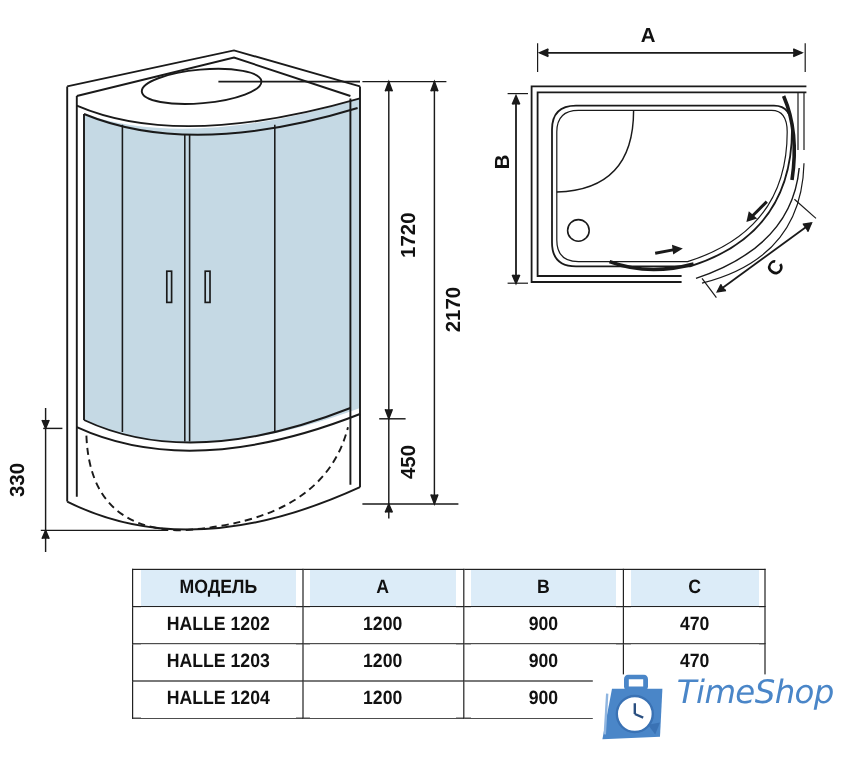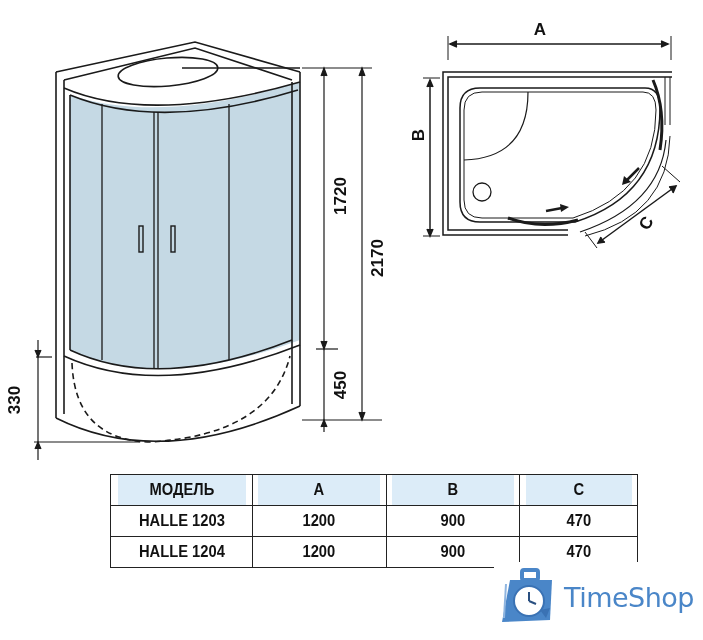--- a/index.html
+++ b/index.html
@@ -16,21 +16,21 @@
       transform: scaleX(0.92);
     }
     #spec-table th { background: #dcecf8; font-weight: bold; }
     #spec-table td { background: #ffffff; }
     #spec-table col.c1 { width: 142px; }
     #spec-table col.c2 { width: 134px; }
     #spec-table col.c3 { width: 134px; }
     #spec-table col.c4 { width: 118px; }
     #logo {
       position: absolute; left: 494px; top: 562px; width: 209px; height: 70px;
-      background: #ffffff; display: flex; align-items: center;
+      background: #ffffff; display: flex;  font-style: italic;
     }
     #logo-text {
       font-family: "DejaVu Sans", sans-serif; font-size: 27px; color: #4a86c8; font-weight: normal;
       margin-left: 6px; letter-spacing: -0.5px;
     }
     #logo-icon { width: 60px; height: 58px; margin-left: 4px; }
   </style>
 </head>
 <body>
 
@@ -164,20 +164,26 @@
     </colgroup>
   <thead>
     <tr>
       <th>МОДЕЛЬ</th>
       <th>A</th>
       <th>B</th>
       <th>C</th>
     </tr>
   </thead>
   <tbody>
+    <tr>
+      <td>HALLE 1202</td>
+      <td>1200</td>
+      <td>900</td>
+      <td>470</td>
+    </tr>
     <tr>
       <td>HALLE 1203</td>
       <td>1200</td>
       <td>900</td>
       <td>470</td>
     </tr>
     <tr>
       <td>HALLE 1204</td>
       <td>1200</td>
       <td>900</td>

